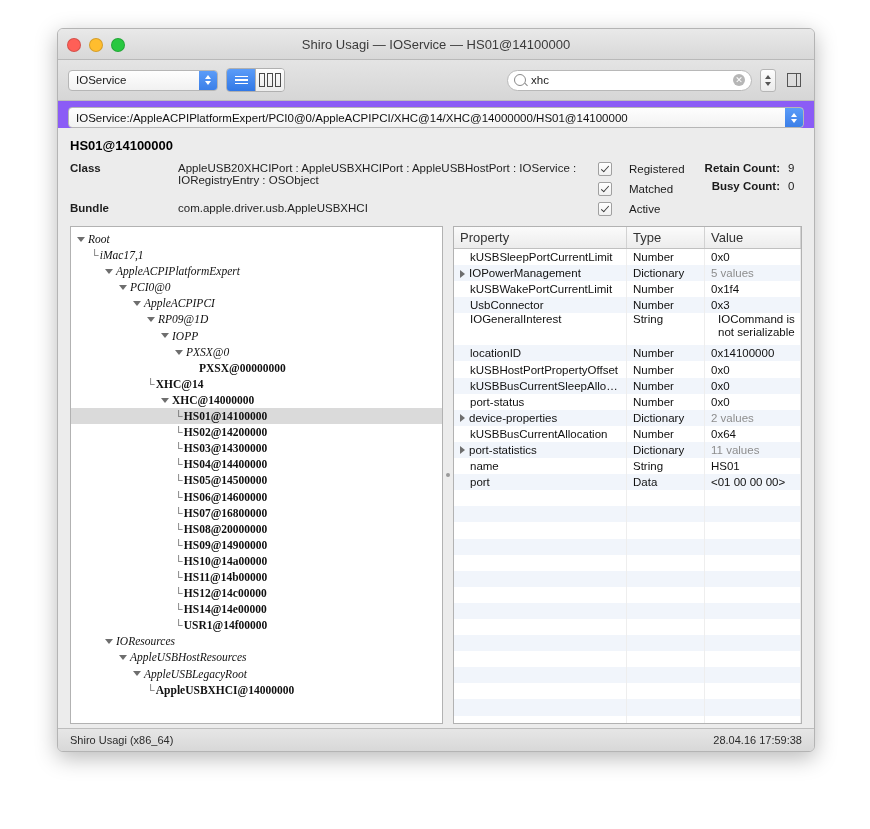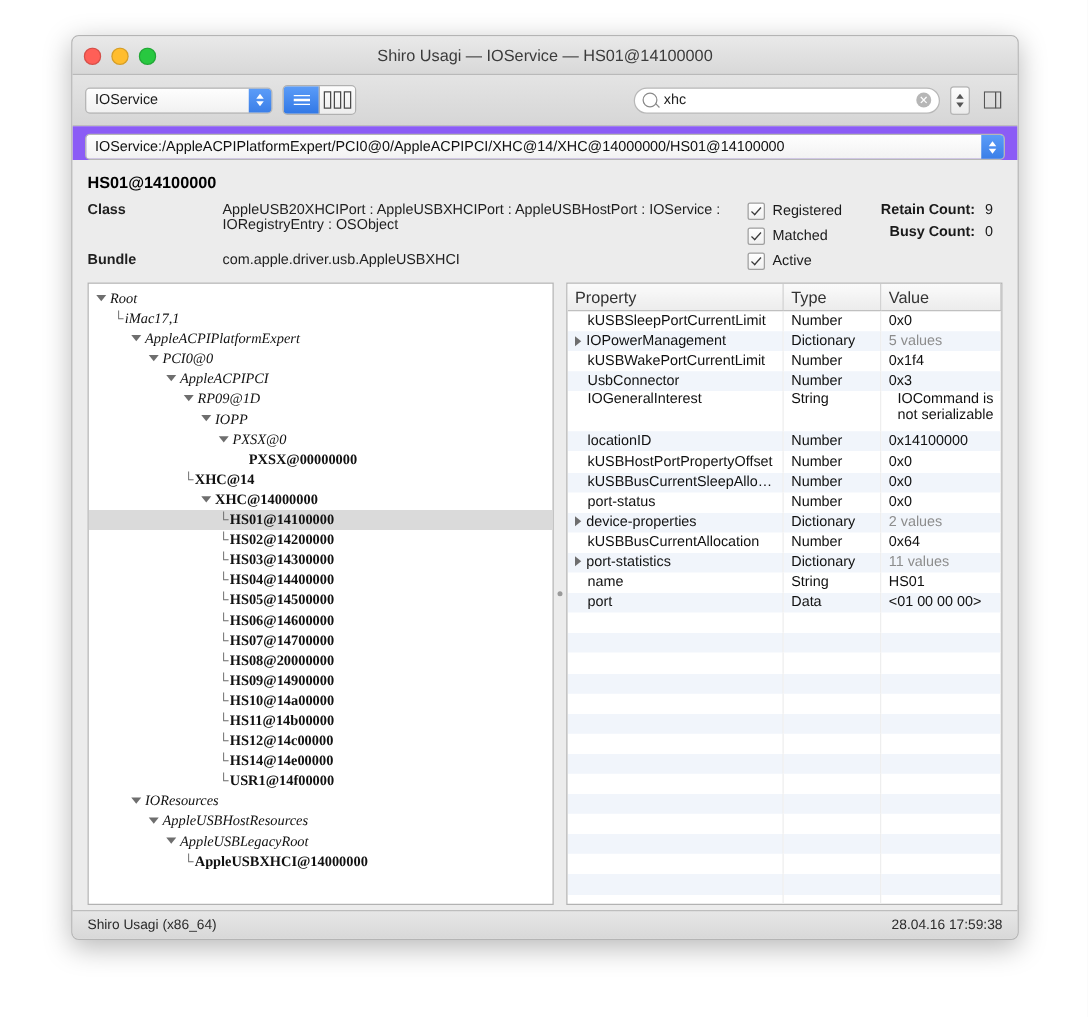--- a/index.html
+++ b/index.html
@@ -219,21 +219,21 @@
   }
   .info-grid {
     display: grid;
     grid-template-columns: 108px 1fr 96px 108px;
     row-gap: 6px;
     column-gap: 0;
     align-items: start;
   }
   .lbl { font-weight: bold; color: #1f1f1f; }
   .val { color: #1f1f1f; }
-  .chkrow { display: flex; align-items: center; gap: 6px; text-align: right; }
+  .chkrow { display: flex; align-items: center; gap: 17px; text-align: right; }
   .chk {
     width: 12px; height: 12px;
     border: 1px solid #a0a0a0;
     border-radius: 2px;
     background: linear-gradient(to bottom, #fff, #f0f0f0);
     position: relative;
   }
   .chk.checked::after {
     content: "";
     position: absolute;
@@ -473,21 +473,21 @@
           <div class="trow"><span style="display: inline-block; width: 98px;"></span><span class="disc"></span><span class="italic">PXSX@0</span></div>
           <div class="trow"><span style="display: inline-block; width: 112px;"></span><span style="display: inline-block; width: 10px;"></span><span class="bold">PXSX@00000000</span></div>
           <div class="trow"><span style="display: inline-block; width: 70px;"></span><span class="elbow">└</span><span class="bold">XHC@14</span></div>
           <div class="trow"><span style="display: inline-block; width: 84px;"></span><span class="disc"></span><span class="bold">XHC@14000000</span></div>
           <div class="trow selected"><span style="display: inline-block; width: 98px;"></span><span class="elbow">└</span><span class="bold">HS01@14100000</span></div>
           <div class="trow"><span style="display: inline-block; width: 98px;"></span><span class="elbow">└</span><span class="bold">HS02@14200000</span></div>
           <div class="trow"><span style="display: inline-block; width: 98px;"></span><span class="elbow">└</span><span class="bold">HS03@14300000</span></div>
           <div class="trow"><span style="display: inline-block; width: 98px;"></span><span class="elbow">└</span><span class="bold">HS04@14400000</span></div>
           <div class="trow"><span style="display: inline-block; width: 98px;"></span><span class="elbow">└</span><span class="bold">HS05@14500000</span></div>
           <div class="trow"><span style="display: inline-block; width: 98px;"></span><span class="elbow">└</span><span class="bold">HS06@14600000</span></div>
-          <div class="trow"><span style="display: inline-block; width: 98px;"></span><span class="elbow">└</span><span class="bold">HS07@14700000</span></div>
+          <div class="trow"><span style="display: inline-block; width: 98px;"></span><span class="elbow">└</span><span class="bold">HS07@16800000</span></div>
           <div class="trow"><span style="display: inline-block; width: 98px;"></span><span class="elbow">└</span><span class="bold">HS08@20000000</span></div>
           <div class="trow"><span style="display: inline-block; width: 98px;"></span><span class="elbow">└</span><span class="bold">HS09@14900000</span></div>
           <div class="trow"><span style="display: inline-block; width: 98px;"></span><span class="elbow">└</span><span class="bold">HS10@14a00000</span></div>
           <div class="trow"><span style="display: inline-block; width: 98px;"></span><span class="elbow">└</span><span class="bold">HS11@14b00000</span></div>
           <div class="trow"><span style="display: inline-block; width: 98px;"></span><span class="elbow">└</span><span class="bold">HS12@14c00000</span></div>
           <div class="trow"><span style="display: inline-block; width: 98px;"></span><span class="elbow">└</span><span class="bold">HS14@14e00000</span></div>
           <div class="trow"><span style="display: inline-block; width: 98px;"></span><span class="elbow">└</span><span class="bold">USR1@14f00000</span></div>
           <div class="trow"><span style="display: inline-block; width: 28px;"></span><span class="disc"></span><span class="italic">IOResources</span></div>
           <div class="trow"><span style="display: inline-block; width: 42px;"></span><span class="disc"></span><span class="italic">AppleUSBHostResources</span></div>
           <div class="trow"><span style="display: inline-block; width: 56px;"></span><span class="disc"></span><span class="italic">AppleUSBLegacyRoot</span></div>

